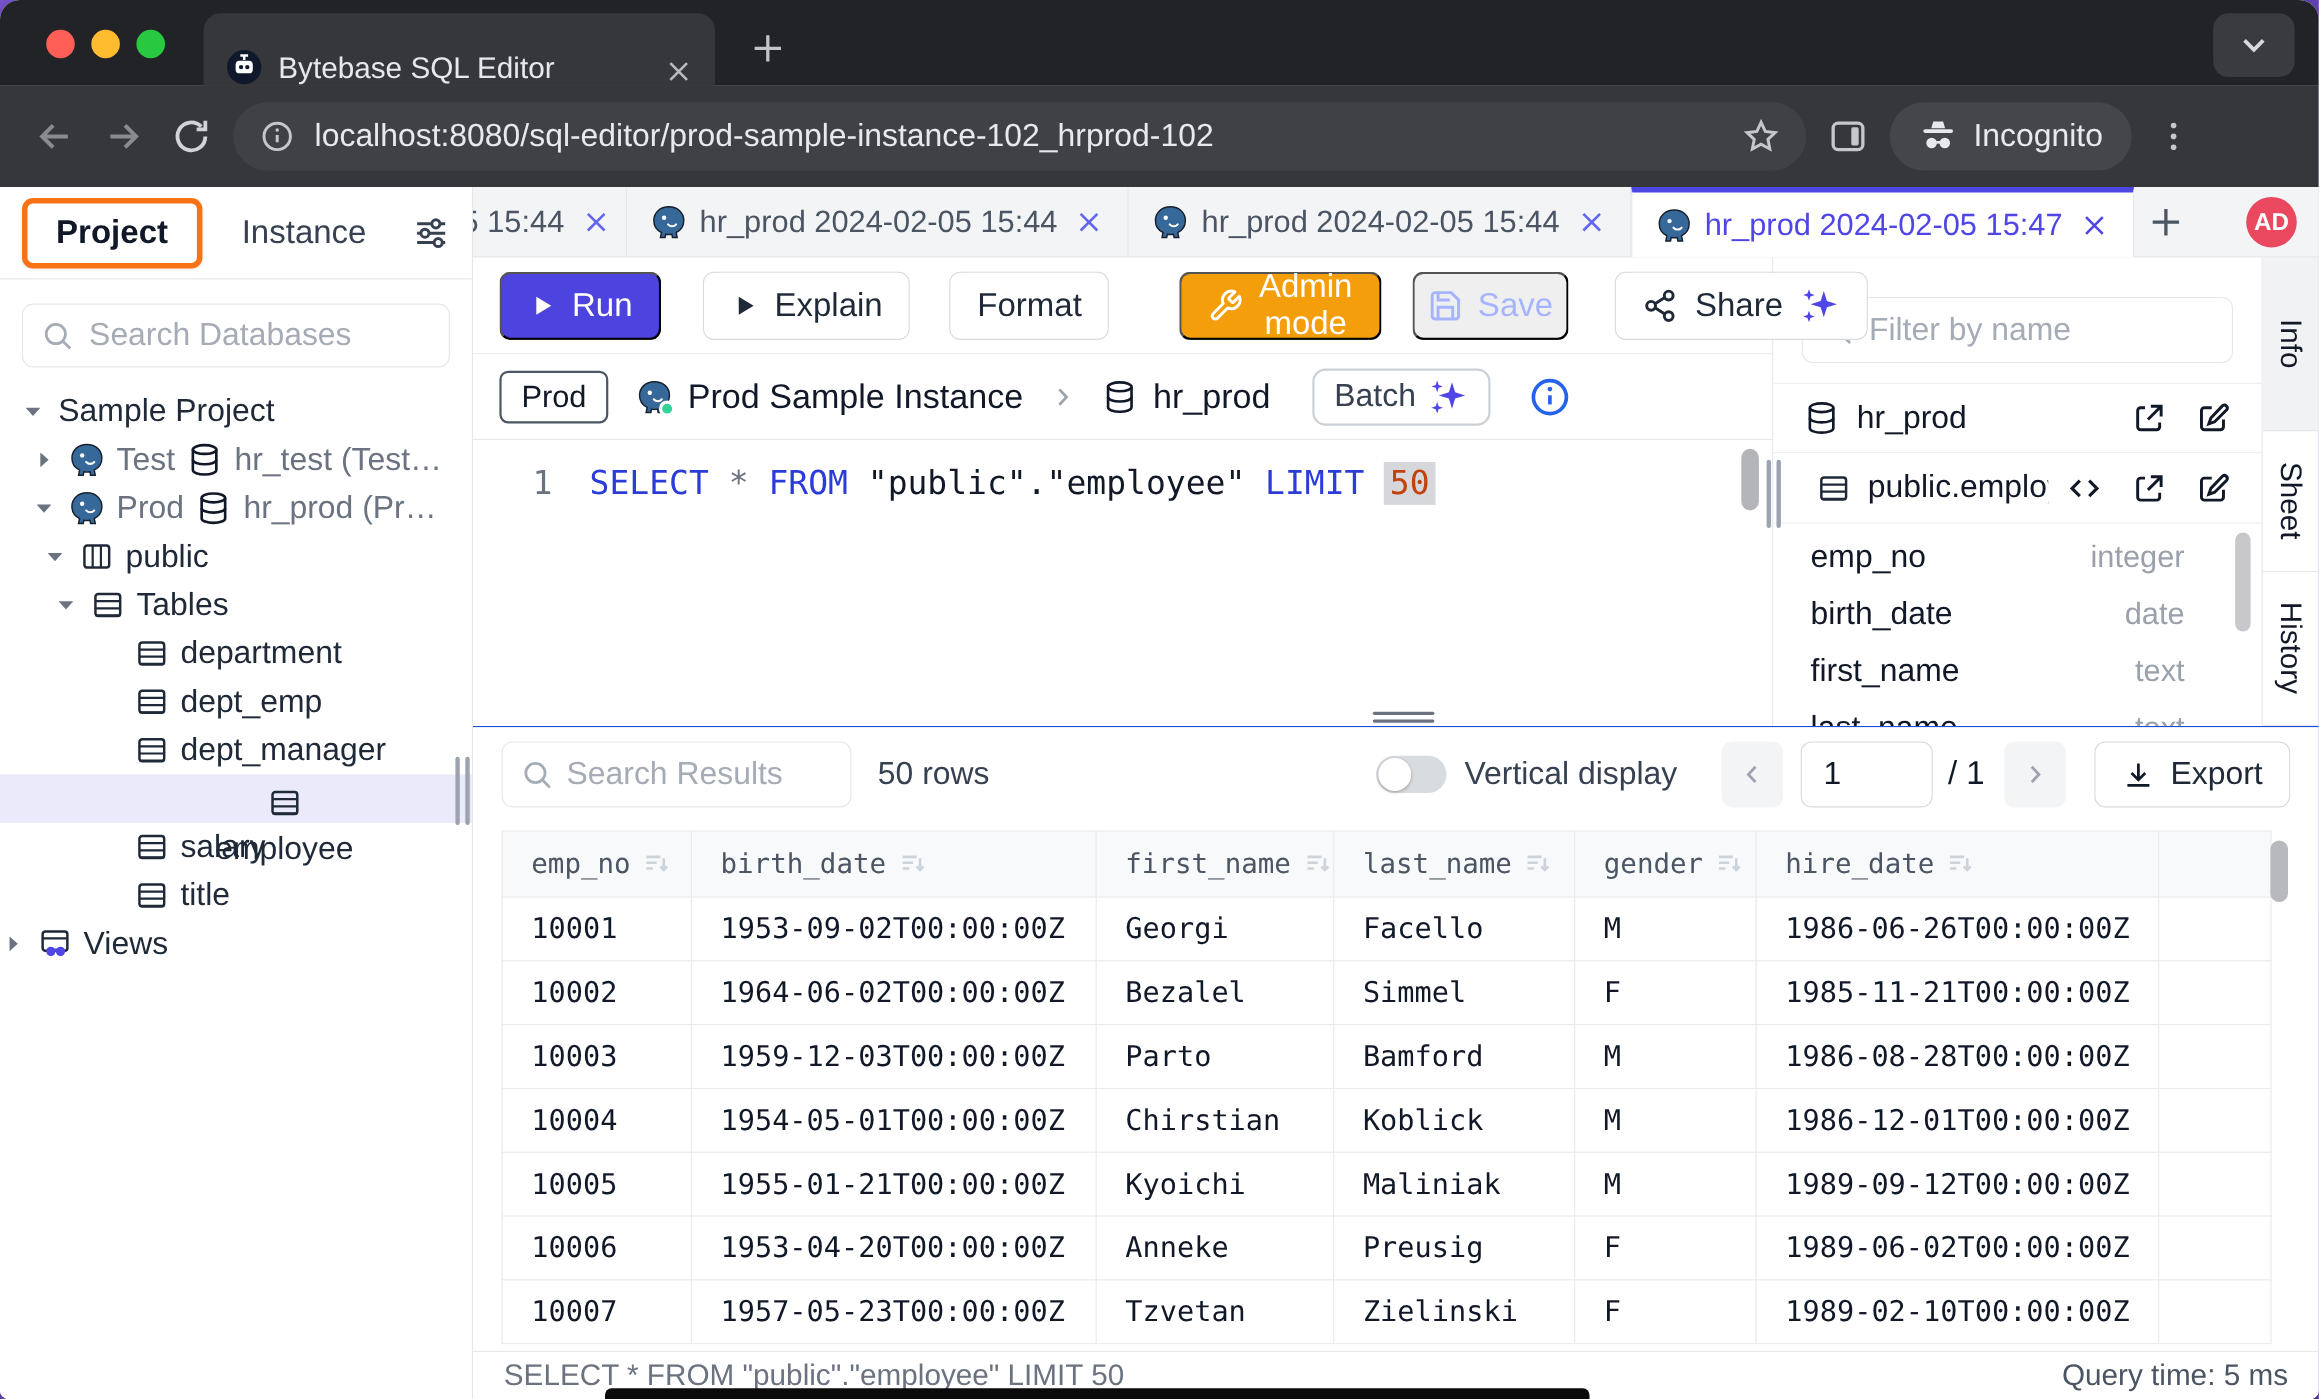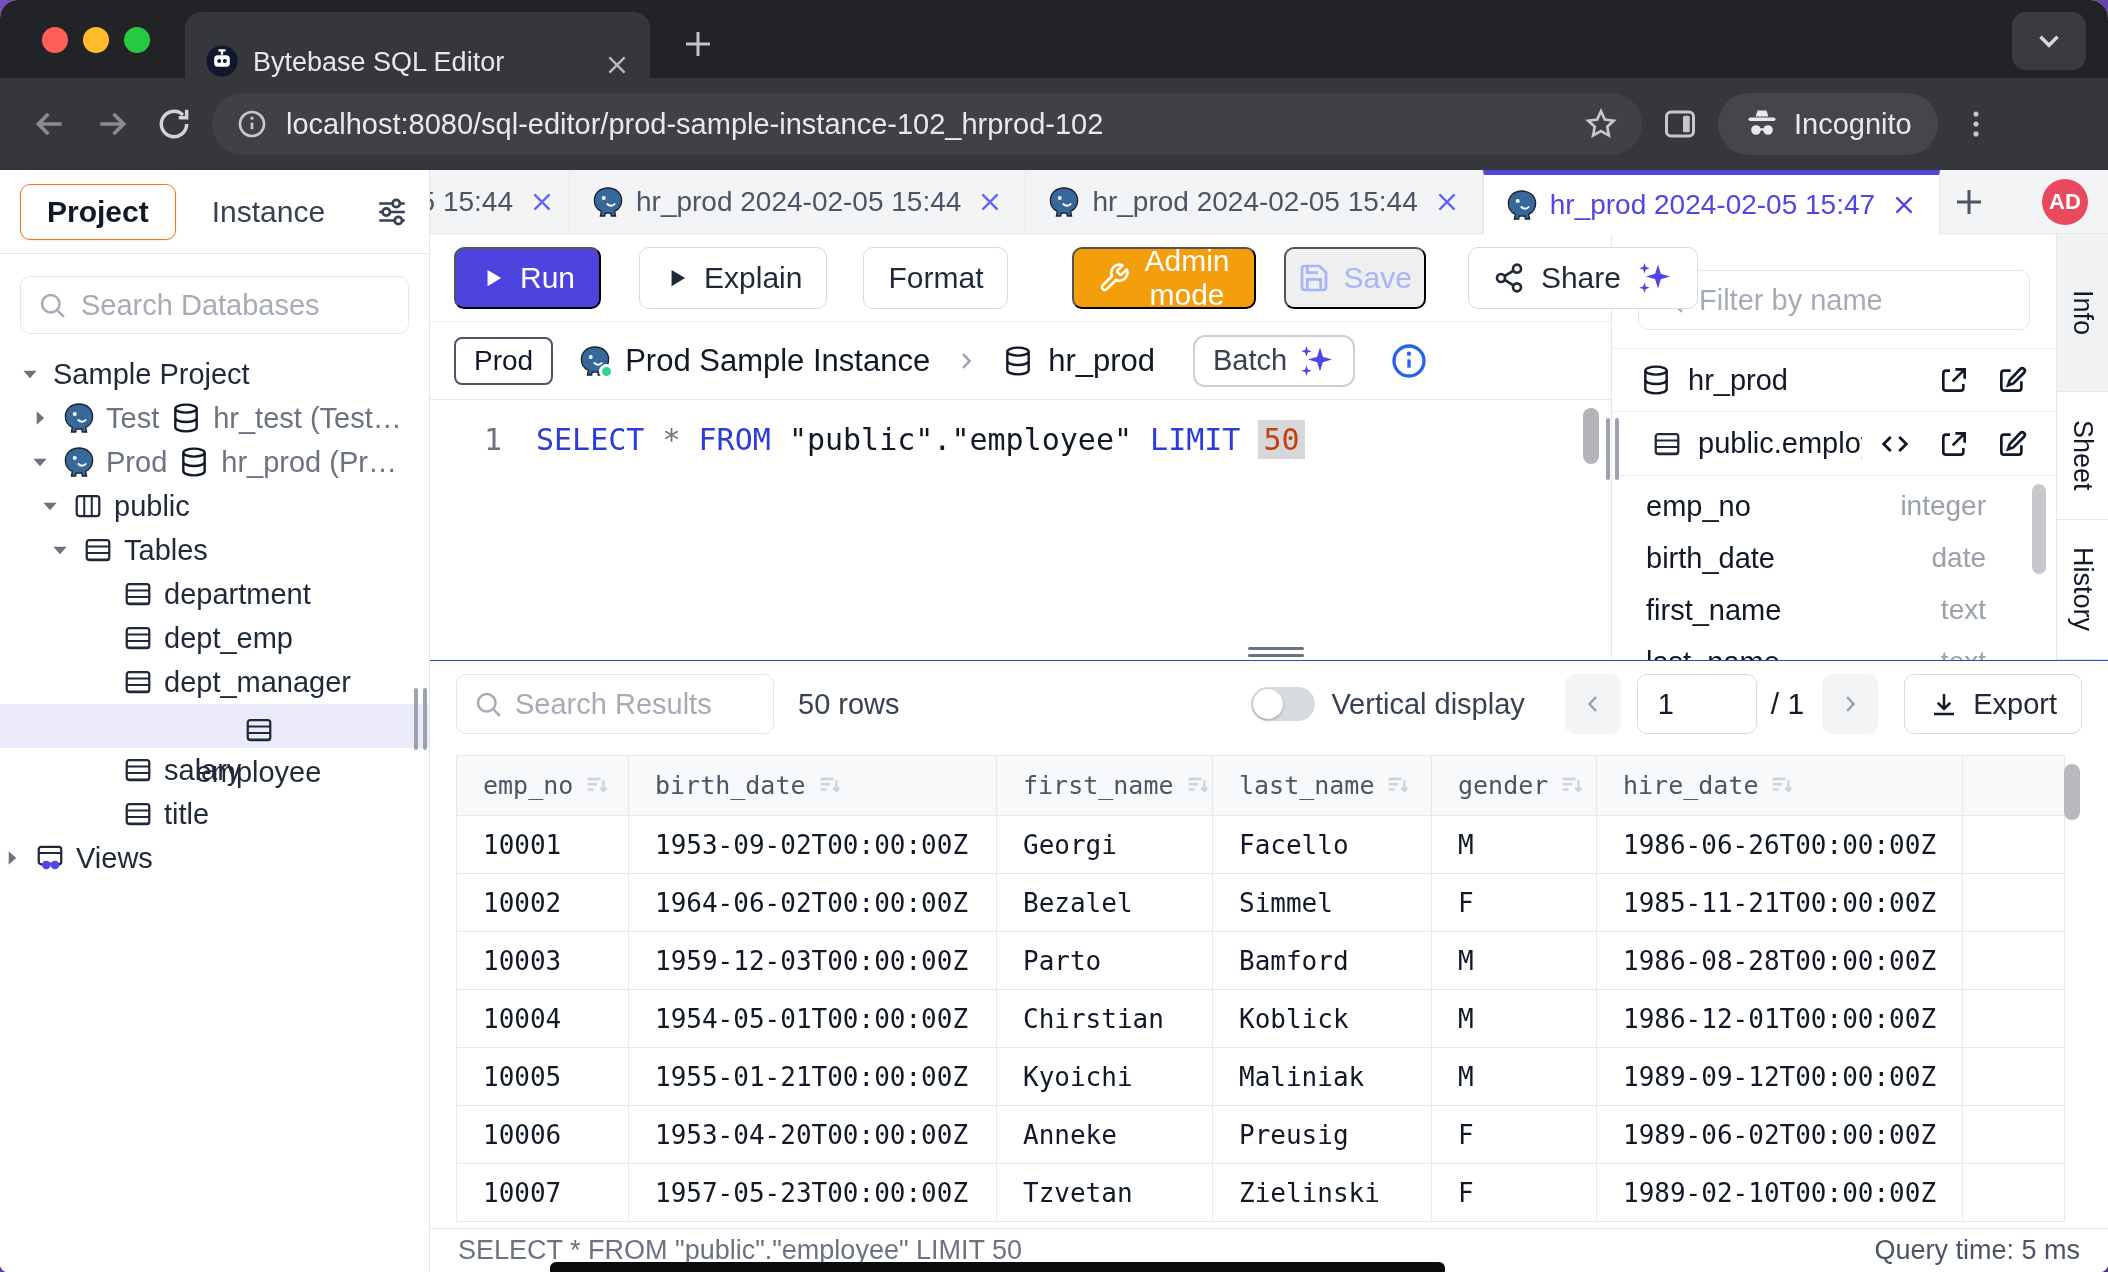--- a/index.html
+++ b/index.html
@@ -31,21 +31,21 @@
     align-items:center; padding:0 24px; gap:18px; }
   .url { flex:1; color:#e8e9ec; font-size:29px; white-space:nowrap; overflow:hidden; }
   .incog { height:62px; border-radius:31px; background:#45464b; display:flex; align-items:center;
     gap:14px; padding:0 26px; color:#e8e9ec; font-size:29px; }
 
   
   .app { flex:1; display:flex; background:#fff; min-height:0; }
   .sidebar { width:430px; flex:none; border-right:1px solid #e5e7eb; display:flex; flex-direction:column; position:relative; }
   .sb-tabs { height:84px; display:flex; align-items:center; gap:10px; padding:0 20px; border-bottom:1px solid #e5e7eb; flex:none;}
   .pill { padding:10px 26px; border-radius:10px; font-size:30px; color:#374151; }
-  .pill.active { background:#fff; border:1px solid #f97316; box-shadow:0 1px 3px rgba(0,0,0,.08); font-weight:700; color:#111827;text-align:center; }
+  .pill.active { background:#fff; border:5px solid #f97316; box-shadow:0 1px 3px rgba(0,0,0,.08); font-weight:700; color:#111827;text-align:center; }
   .sliders { margin-left:auto; }
   .sb-search { margin:22px 20px 18px; height:58px; border:1px solid #e5e7eb; border-radius:10px;
     display:flex; align-items:center; gap:14px; padding:0 16px; }
   .sb-search input, .flt input, .rs-search input { border:none; outline:none; font-size:29px; color:#374151;
     width:100%; font-family:"Liberation Sans",sans-serif; background:transparent; }
   .sb-search input::placeholder, .flt input::placeholder, .rs-search input::placeholder { color:#a6acb5; }
   .tree { flex:1; overflow:hidden; font-size:29px; color:#1f2937; }
   .trow { height:44px; display:flex; align-items:center; gap:11px; white-space:nowrap; cursor:default; }
   .trow.sel { background:#eaeafb; }
   .chev { width:24px; display:flex; justify-content:center; flex:none; }

